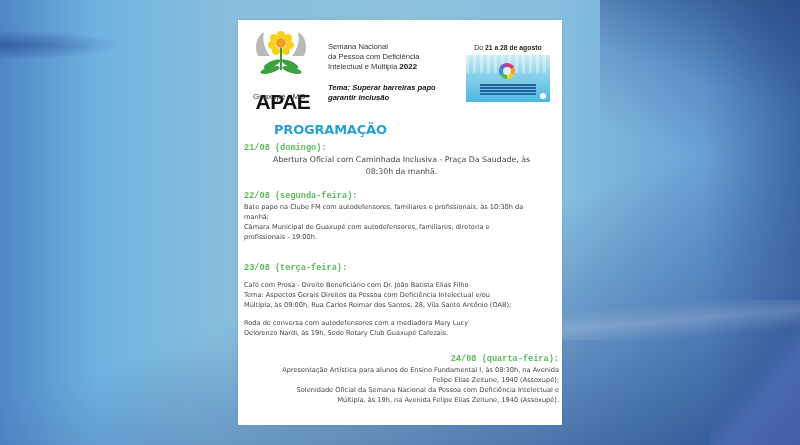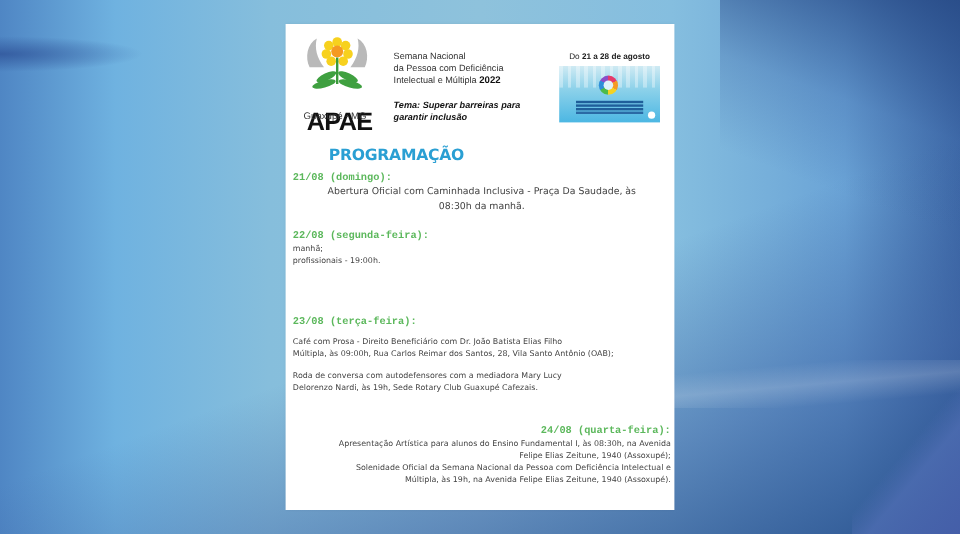--- a/index.html
+++ b/index.html
@@ -146,21 +146,21 @@
   </div>
   <div class="logo-name">APAE</div>
   <div class="logo-city">Guaxupé - MG</div>
 
   <div class="event-title">
     <div>Semana Nacional</div>
     <div>da Pessoa com Deficiência</div>
     <div><span>Intelectual e Múltipla</span> <span class="year">2022</span></div>
   </div>
   <div class="event-theme">
-    <div>Tema:  Superar barreiras para</div>
+    <div>Tema:  Superar barreiras papo</div>
     <div>garantir inclusão</div>
   </div>
 
   <div class="dates-label">
     <span class="pre">Do</span>
     <span>21 a 28 de agosto</span>
   </div>
   <div class="badge">
     <div class="bars"></div>
     <div class="ring"></div>
@@ -174,30 +174,33 @@
     <div class="day-title">21/08 (domingo):</div>
     <div class="entry lg">
       <div>Abertura Oficial com Caminhada Inclusiva - Praça Da Saudade, às</div>
       <div>08:30h da manhã.</div>
     </div>
   </div>
 
   <div class="day-block" id="day1">
     <div class="day-title">22/08 (segunda-feira):</div>
     <div class="entry">
+      <div>Bate papo na Clube FM com autodefensores, familiares e profissionais, às 10:30h da</div>
       <div>manhã;</div>
+      <div>Câmara Municipal de Guaxupé com autodefensores, familiares, diretoria e</div>
       <div>profissionais - 19:00h.</div>
     </div>
   </div>
 
   <div class="day-block" id="day2">
     <div class="day-title">23/08 (terça-feira):</div>
     <div style="height:6px"></div>
     <div class="entry">
       <div>Café com Prosa - Direito Beneficiário com Dr. João Batista Elias Filho</div>
+      <div>Tema: Aspectos Gerais Direitos da Pessoa com Deficiência Intelectual e/ou</div>
       <div>Múltipla, às 09:00h, Rua Carlos Reimar dos Santos, 28, Vila Santo Antônio (OAB);</div>
     </div>
     <div class="gap"></div>
     <div class="entry">
       <div>Roda de conversa com autodefensores com a mediadora Mary Lucy</div>
       <div>Delorenzo Nardi, às 19h, Sede Rotary Club Guaxupé Cafezais.</div>
     </div>
   </div>
 
   <div class="day-block" id="day3">

